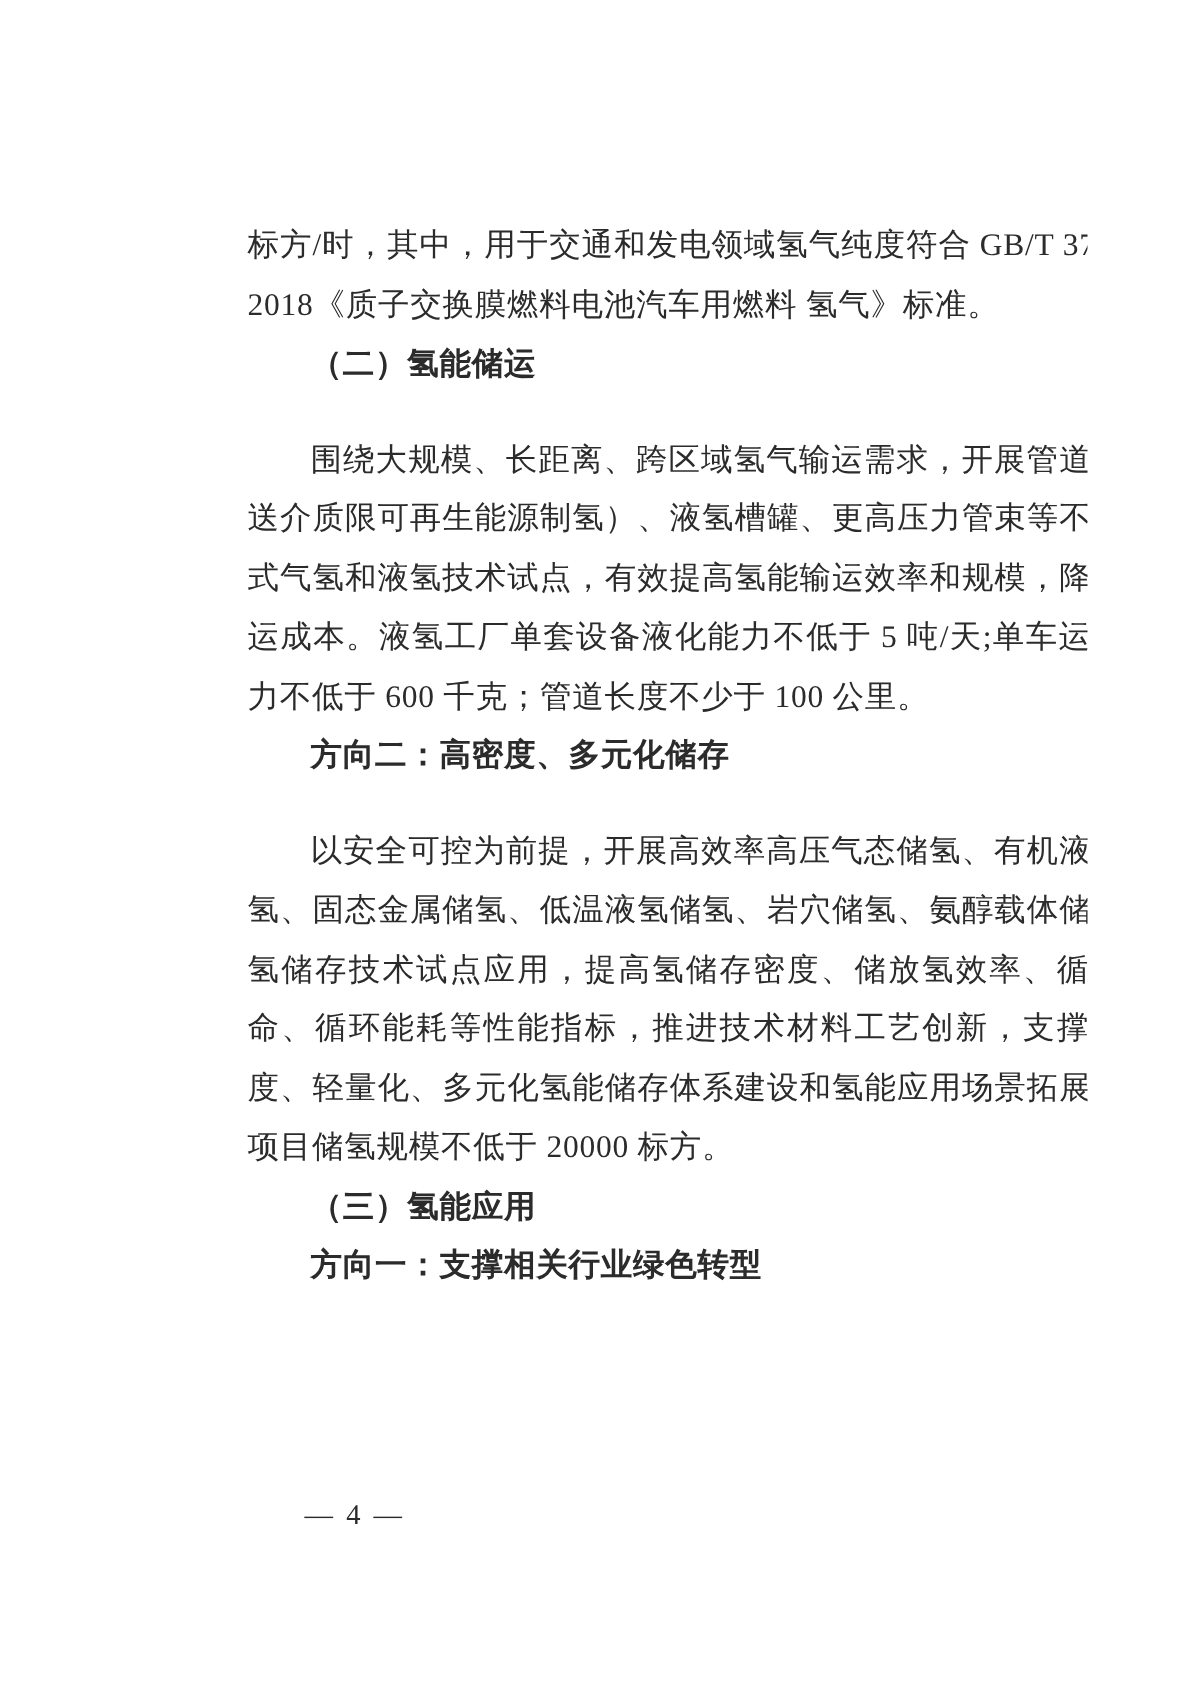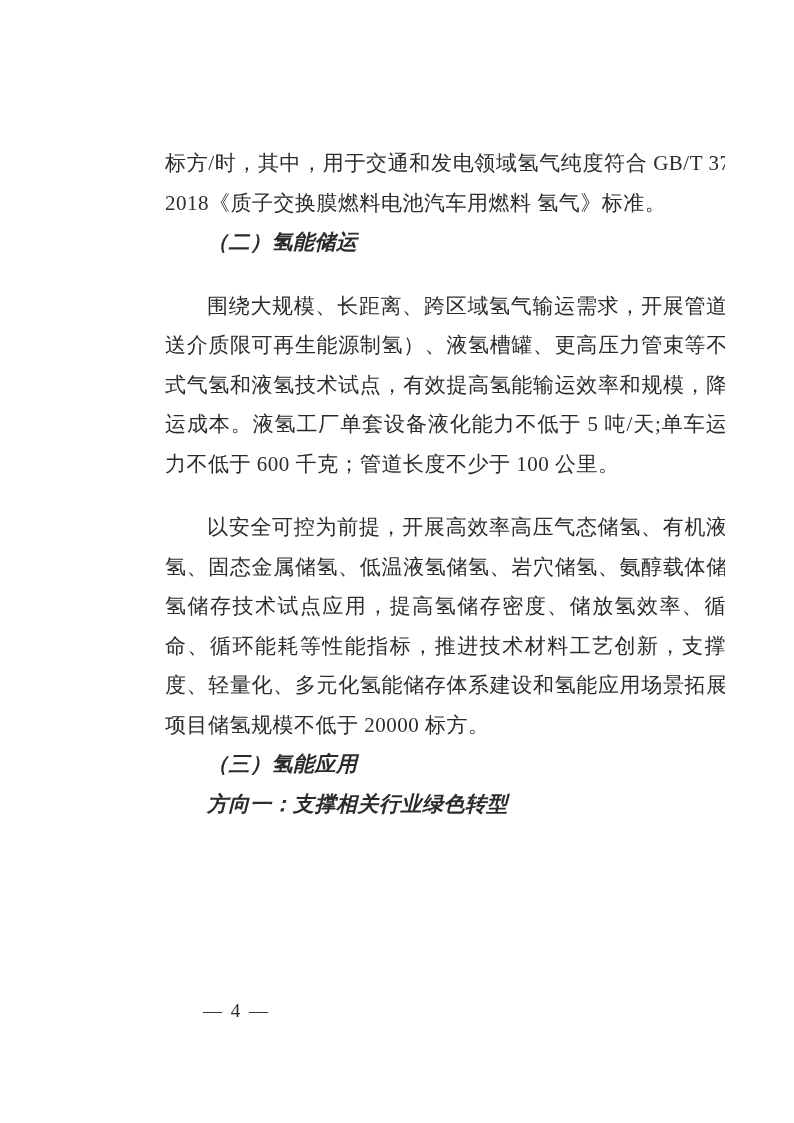--- a/index.html
+++ b/index.html
@@ -36,37 +36,37 @@
   .para-cont {
     text-indent: 0;
   }
   .para {
     text-indent: 2em;
     margin-top: 24px;
   }
   .heading {
     text-indent: 2em;
     font-weight: bold;
-    font-style: italic;
   }
   .footer {
     position: absolute;
     left: 134px;
     top: 1000px;
     font-size: 19px;
     letter-spacing: 2px;
     color: #2b2b2b;
   }
 </style>
 </head>
 <body>
 
 <div class="page">
   <div class="content">
     <p class="para-cont">标方/时，其中，用于交通和发电领域氢气纯度符合 GB/T 37244-2018《质子交换膜燃料电池汽车用燃料 氢气》标准。</p>
     <p class="heading">（二）氢能储运</p>
     <p class="para">围绕大规模、长距离、跨区域氢气输运需求，开展管道（输送介质限可再生能源制氢）、液氢槽罐、更高压力管束等不同形式气氢和液氢技术试点，有效提高氢能输运效率和规模，降低输运成本。液氢工厂单套设备液化能力不低于 5 吨/天;单车运输能力不低于 600 千克；管道长度不少于 100 公里。</p>
+    <p class="heading">方向二：高密度、多元化储存</p>
     <p class="para">以安全可控为前提，开展高效率高压气态储氢、有机液体储氢、固态金属储氢、低温液氢储氢、岩穴储氢、氨醇载体储氢等氢储存技术试点应用，提高氢储存密度、储放氢效率、循环寿命、循环能耗等性能指标，推进技术材料工艺创新，支撑高密度、轻量化、多元化氢能储存体系建设和氢能应用场景拓展。单项目储氢规模不低于 20000 标方。</p>
     <p class="heading">（三）氢能应用</p>
     <p class="heading">方向一：支撑相关行业绿色转型</p>
   </div>
   <div class="footer">— 4 —</div>
 </div>
 
 </body></html>

